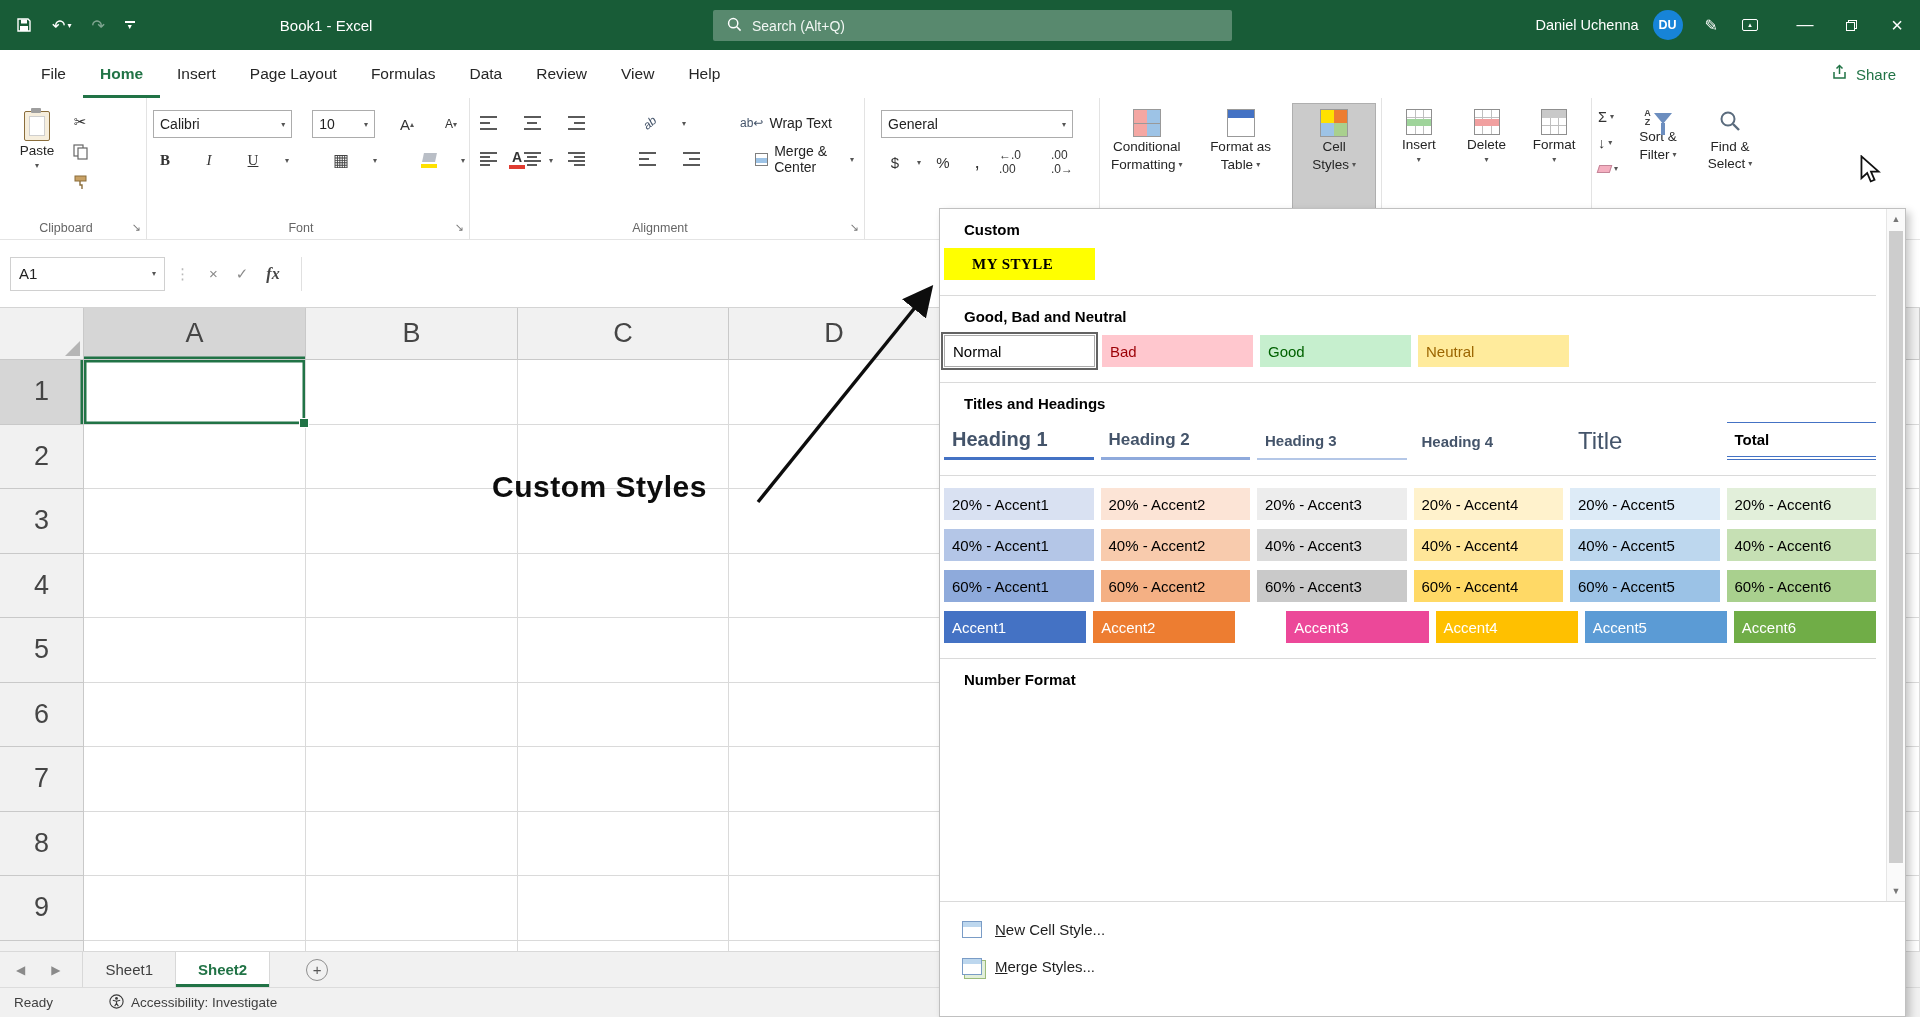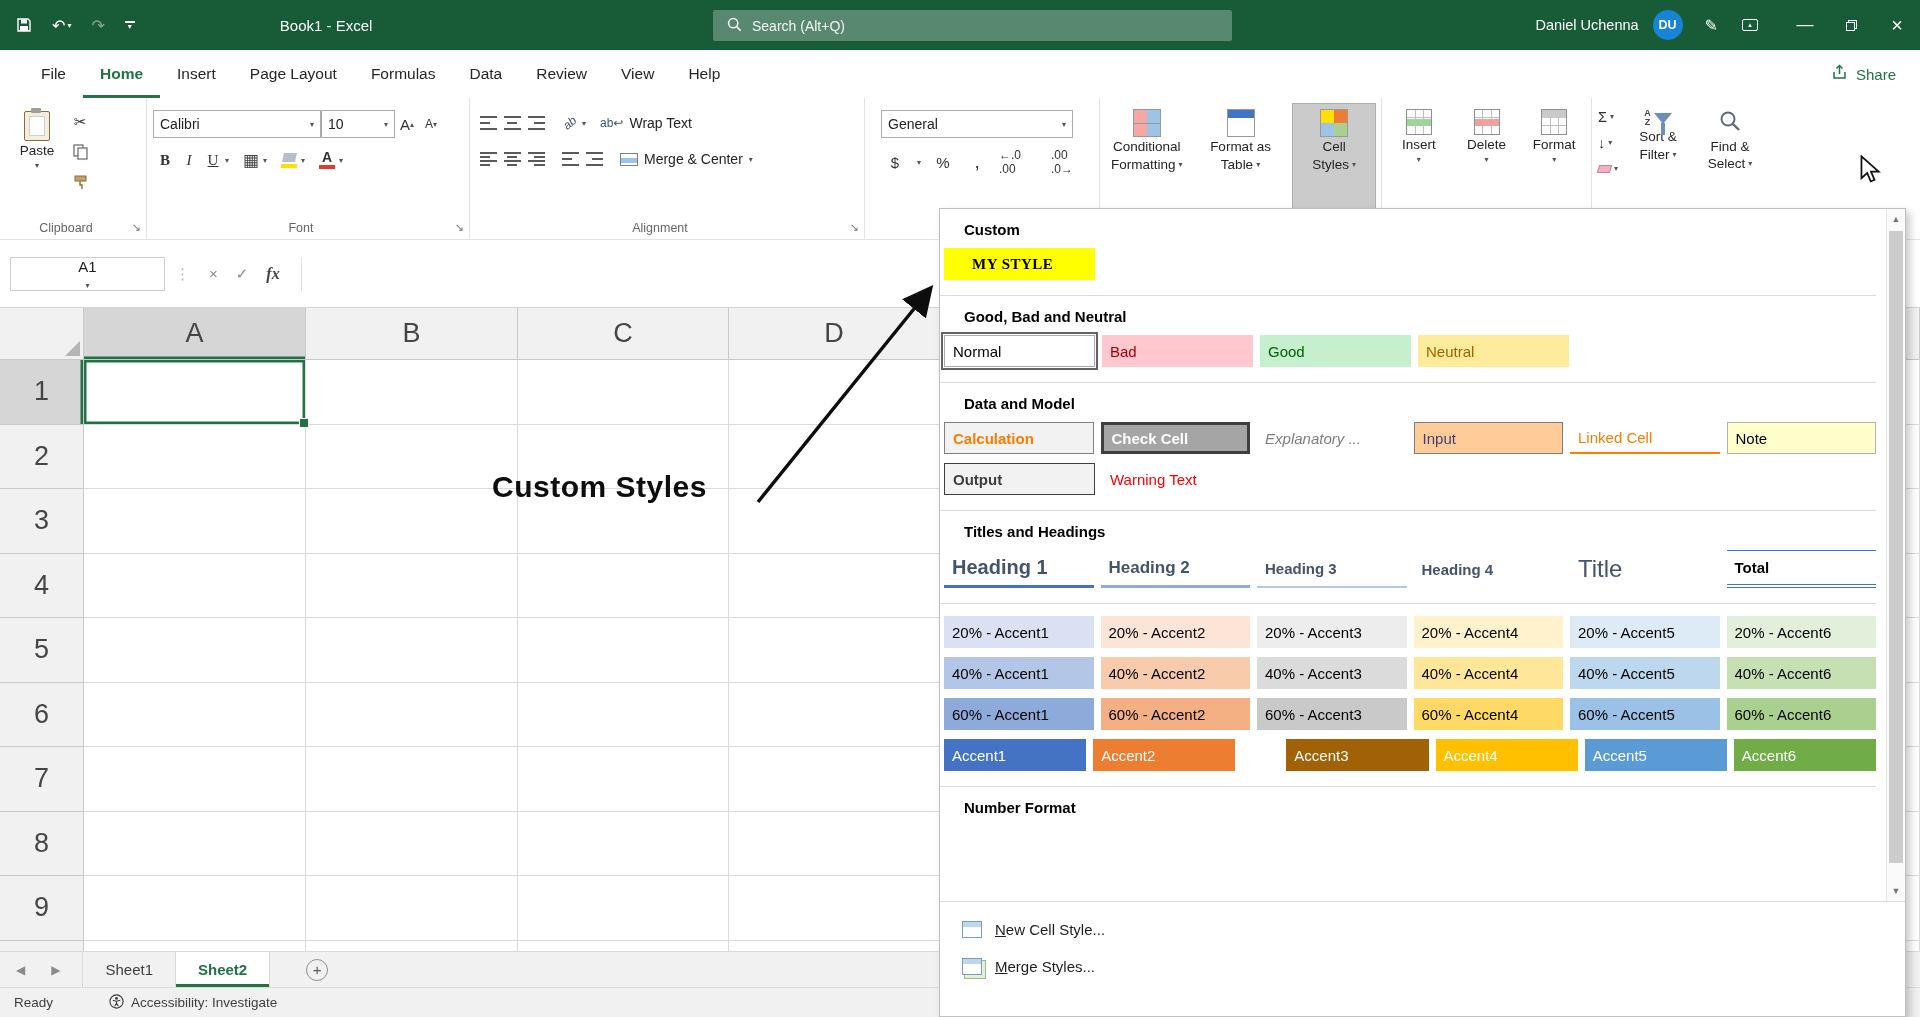--- a/index.html
+++ b/index.html
@@ -49,21 +49,21 @@
 
   .g-clipboard { width:147px; display:flex; }
   .paste { width:62px; }
   .paste .bl { font-size:13.5px; }
   .clip-col { display:flex; flex-direction:column; gap:6px; margin-top:4px; }
   .ic-clipboard { width:26px; height:30px; border:1.6px solid #8A6D3B; border-radius:2px; background:#F6EEDD; position:relative; }
   .ic-clipboard::before { content:""; position:absolute; top:-4px; left:6px; width:10px; height:5px; background:#9E9E9E; border-radius:1px; }
   .ic-clipboard::after { content:""; position:absolute; top:4px; left:4px; width:14px; height:18px; background:#fff; border:1px solid #CFCFCF; }
 
   .g-font { width:323px; }
-  .frow { display:flex; align-items:center; gap:0; }
+  .frow { display:flex; align-items:center; gap:20px; }
   .frow1 { margin-top:4px; }
   .frow2 { margin-top:10px; }
   .font-name { width:168px; }
   .font-size { width:74px; }
   .bld { font-weight:800; font-family:"Liberation Serif",serif; }
   .ita { font-style:italic; font-family:"Liberation Serif",serif; }
   .und { text-decoration:underline; font-family:"Liberation Serif",serif; }
   .ic-borders { font-size:17px; color:#444; }
   .ic-fill { display:inline-flex; flex-direction:column; align-items:center; }
   .ic-fill .bucket { width:13px; height:9px; background:#B9BEC6; transform:skewX(-12deg); }
@@ -113,21 +113,21 @@
   .mini-col { display:flex; flex-direction:column; gap:5px; margin-top:2px; }
   .mini-row { display:flex; align-items:center; gap:3px; font-size:14.5px; color:#333; height:21px; }
   .eraser { width:13px; height:8px; background:#F4AFC0; border:1px solid #C48598; transform:skewX(-18deg); display:inline-block; }
   .g-editing .vbtn { width:64px; }
   .funnel { width:0; height:0; border-left:9px solid transparent; border-right:9px solid transparent; border-top:11px solid #6C8EBF; position:relative; }
   .funnel::after { content:""; position:absolute; left:-2px; top:-1px; width:4px; height:12px; background:#6C8EBF; }
   .az { font-size:9px; font-weight:700; color:#444; line-height:9px; }
 
   
   .formulabar { height:68px; background:#fff; border-bottom:1px solid #D4D4D4; display:flex; align-items:center; padding-left:10px; flex:0 0 auto; }
-  .namebox { width:155px; height:34px; border:1px solid #D0D0D0; display:flex; align-items:center; justify-content:space-between; padding:0 8px; font-size:15px; color:#222;flex-direction:column; }
+  .namebox { width:155px; height:34px; border:1px solid #D0D0D0; display:flex; align-items:center; justify-content:space-between; padding:0 8px; font-size:15px; color:#222; }
   .fsep { color:#B9B9B9; font-size:15px; margin:0 10px; }
   .fbtn { font-size:15px; color:#8A8A8A; margin:0 9px; cursor:default; }
   .fx { font-family:"Liberation Serif",serif; font-style:italic; font-weight:700; color:#444; font-size:16px; }
   .finput { flex:1; height:34px; border-left:1px solid #E0E0E0; margin-left:12px; background:#fff; }
 
   
   .sheet { height:643px; background:#fff; overflow:hidden; flex:0 0 auto; }
   .colhdr { display:flex; height:52px; }
   .corner { width:84px; height:52px; background:#F1F1F1; border-right:1px solid #C9C9C9; border-bottom:1px solid #C9C9C9; position:relative; }
   .corner::after { content:""; position:absolute; right:3px; bottom:3px; border-left:15px solid transparent; border-bottom:15px solid #B5B5B5; }
@@ -650,35 +650,20 @@
               <div class="chip chip-custom" style="background: rgb(255, 255, 0); color: rgb(0, 0, 0);">MY STYLE</div>
             </div>
           </div>
           <div class="menu-section">
             <div class="menu-section-title">Good, Bad and Neutral</div>
             <div class="chip-row">
               <div class="chip chip-selected" style="background: rgb(255, 255, 255); color: rgb(0, 0, 0);">Normal</div>
               <div class="chip" style="background: rgb(255, 199, 206); color: rgb(156, 0, 6);">Bad</div>
               <div class="chip" style="background: rgb(198, 239, 206); color: rgb(0, 97, 0);">Good</div>
               <div class="chip" style="background: rgb(255, 235, 156); color: rgb(156, 101, 0);">Neutral</div>
-            </div>
-          </div>
-          <div class="menu-section">
-            <div class="menu-section-title">Data and Model</div>
-            <div class="chip-row">
-              <div class="chip" style="background: rgb(242, 242, 242); color: rgb(250, 125, 0); font-weight: 700; border: 1px solid rgb(127, 127, 127);">Calculation</div>
-              <div class="chip" style="background: rgb(165, 165, 165); color: rgb(255, 255, 255); font-weight: 700; border: 3px solid rgb(63, 63, 63);">Check Cell</div>
-              <div class="chip" style="background: rgb(255, 255, 255); color: rgb(127, 127, 127); font-style: italic;">Explanatory ...</div>
-              <div class="chip" style="background: rgb(255, 204, 153); color: rgb(63, 63, 118); border: 1px solid rgb(127, 127, 127);">Input</div>
-              <div class="chip" style="background: rgb(255, 255, 255); color: rgb(250, 125, 0); border-bottom: 2px solid rgb(255, 128, 1);">Linked Cell</div>
-              <div class="chip" style="background: rgb(255, 255, 204); color: rgb(0, 0, 0); border: 1px solid rgb(178, 178, 178);">Note</div>
-            </div>
-            <div class="chip-row">
-              <div class="chip" style="background: rgb(242, 242, 242); color: rgb(63, 63, 63); font-weight: 700; border: 1px solid rgb(63, 63, 63);">Output</div>
-              <div class="chip" style="background: rgb(255, 255, 255); color: rgb(255, 0, 0);">Warning Text</div>
             </div>
           </div>
           <div class="menu-section">
             <div class="menu-section-title">Titles and Headings</div>
             <div class="chip-row tall">
               <div class="chip" style="background: rgb(255, 255, 255); color: rgb(68, 84, 106); font-weight: 700; font-size: 20px; border-bottom: 3px solid rgb(68, 114, 196);">Heading 1</div>
               <div class="chip" style="background: rgb(255, 255, 255); color: rgb(68, 84, 106); font-weight: 700; font-size: 17px; border-bottom: 3px solid rgb(143, 170, 220);">Heading 2</div>
               <div class="chip" style="background: rgb(255, 255, 255); color: rgb(68, 84, 106); font-weight: 700; font-size: 15px; border-bottom: 2px solid rgb(180, 199, 231);">Heading 3</div>
               <div class="chip" style="background: rgb(255, 255, 255); color: rgb(68, 84, 106); font-weight: 700; font-size: 15px;">Heading 4</div>
               <div class="chip" style="background: rgb(255, 255, 255); color: rgb(68, 84, 106); font-size: 24px;">Title</div>
@@ -706,21 +691,21 @@
               <div class="chip" style="background: rgb(142, 170, 219); color: rgb(0, 0, 0);">60% - Accent1</div>
               <div class="chip" style="background: rgb(244, 176, 132); color: rgb(0, 0, 0);">60% - Accent2</div>
               <div class="chip" style="background: rgb(201, 201, 201); color: rgb(0, 0, 0);">60% - Accent3</div>
               <div class="chip" style="background: rgb(255, 217, 102); color: rgb(0, 0, 0);">60% - Accent4</div>
               <div class="chip" style="background: rgb(155, 194, 230); color: rgb(0, 0, 0);">60% - Accent5</div>
               <div class="chip" style="background: rgb(169, 208, 142); color: rgb(0, 0, 0);">60% - Accent6</div>
             </div>
             <div class="chip-row">
               <div class="chip" style="background: rgb(68, 114, 196); color: rgb(255, 255, 255);">Accent1</div>
               <div class="chip" style="background: rgb(237, 125, 49); color: rgb(255, 255, 255);">Accent2</div>
-              <div class="chip" style="background: #a16207; color: rgb(255, 255, 255); margin-left: 44px;">Accent3</div>
+              <div class="chip" style="background: #ec4899; color: rgb(255, 255, 255); margin-left: 44px;">Accent3</div>
               <div class="chip" style="background: rgb(255, 192, 0); color: rgb(255, 255, 255);">Accent4</div>
               <div class="chip" style="background: rgb(91, 155, 213); color: rgb(255, 255, 255);">Accent5</div>
               <div class="chip" style="background: rgb(112, 173, 71); color: rgb(255, 255, 255);">Accent6</div>
             </div>
           </div>
           <div class="menu-section last">
             <div class="menu-section-title">Number Format</div>
           </div>
         </div>
       <div class="vscroll">

